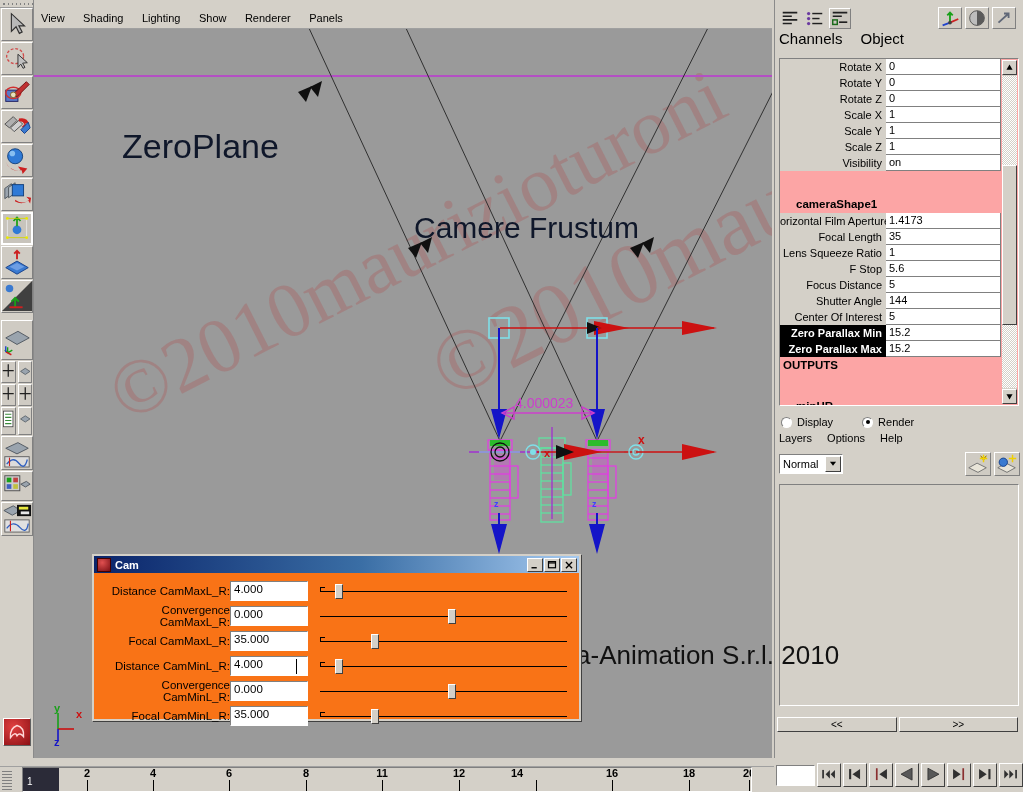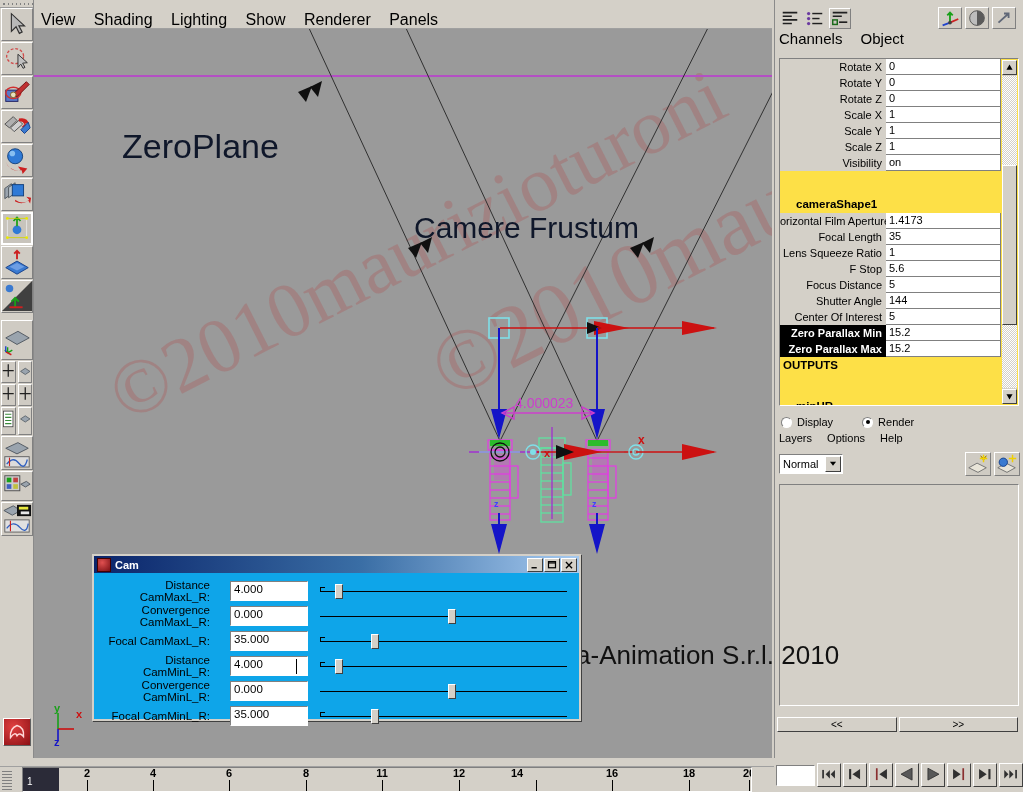--- a/index.html
+++ b/index.html
@@ -28,21 +28,21 @@
   .tool-btn.sel{border:2px solid #ffffff;background:#c8c4bc;}
   .tool-ico{position:absolute;inset:0;}
   .tb-sep{height:6px;}
 
   
   #menubar{
     position:absolute;left:34px;top:8px;width:738px;height:21px;
     background:#d4d0c8;border-bottom:1px solid #a0a0a0;
   }
   #menubar .mi{
-    display:inline-block;font-size:16px;color:#000;
+    display:inline-block;font-size:11px;color:#000;
     padding:3px 7px 2px 7px;cursor:pointer;
   }
 
   
   #viewport{
     position:absolute;left:34px;top:29px;width:738px;height:729px;
     background:#9a9a9a;overflow:hidden;
   }
   #vp-svg{position:absolute;inset:0;}
   .vp-label{
@@ -58,37 +58,37 @@
   }
   .watermark{
     position:absolute;color:rgba(175,80,80,.30);font-family:"Liberation Serif",serif;
     font-size:78px;white-space:nowrap;pointer-events:none;
     transform:rotate(-27deg);transform-origin:0 0;
   }
 
   
   #cam-dialog{
     position:absolute;left:92px;top:554px;width:489px;height:167px;
-    background:#0ea5e9;border:2px solid #d4d0c8;
+    background:#f97316;border:2px solid #d4d0c8;
     box-shadow:1px 1px 0 #404040;z-index:60;
   }
   #cam-title{
     height:17px;
     background:linear-gradient(90deg,#0a246a 0%,#3a6ea5 55%,#a6caf0 100%);
     display:flex;align-items:center;padding:0 2px 0 3px;
   }
   #cam-title .tl{color:#fff;font-size:11px;font-weight:bold;margin-left:4px;flex:1;}
   .tt-btn{
     width:16px;height:14px;margin-left:1px;background:#d4d0c8;
     border:1px solid #fff;border-right-color:#404040;border-bottom-color:#404040;
     position:relative;cursor:pointer;
   }
   #cam-body{padding:6px 4px 4px 4px;}
   .cam-row{display:flex;align-items:center;height:23px;margin-bottom:2px;}
-  .cam-lab{width:132px;text-align:right;font-size:11.5px;color:#000;padding-right:20px;}
+  .cam-lab{width:132px;text-align:right;font-size:11.5px;color:#000;padding-right:0;}
   .cam-inp{
     width:78px;height:20px;background:#fff;
     border:1px solid #808080;border-right-color:#fff;border-bottom-color:#fff;
     font-size:11.5px;color:#000;padding:1px 0 0 3px;font-family:"Liberation Sans",sans-serif;
     cursor:text;position:relative;
   }
   .cam-caret{position:absolute;right:10px;top:2px;width:1px;height:15px;background:#000;}
   .cam-sld{flex:1;position:relative;height:20px;margin-left:12px;}
   .sld-line{position:absolute;left:0;right:8px;top:10px;height:1px;background:#000;}
   .sld-thumb{
@@ -112,21 +112,21 @@
   .cb-ico.sel{border:1px solid #fff;border-right-color:#808080;border-bottom-color:#808080;background:#cac6be;}
   .cb-right{margin-left:auto;display:flex;}
   .cb-right .cb-ico{width:24px;height:22px;border:1px solid #fff;
     border-right-color:#808080;border-bottom-color:#808080;background:#cfcbc3;}
 
   #cb-tabs{height:16px;padding-left:4px;font-size:15px;color:#000;}
   #cb-tabs span{margin-right:14px;cursor:pointer;}
 
   #cb-list{
     position:absolute;left:4px;top:58px;width:240px;height:348px;
-    background:#fde047;border:1px solid #808080;border-right-color:#fff;border-bottom-color:#fff;
+    background:#fca5a5;border:1px solid #808080;border-right-color:#fff;border-bottom-color:#fff;
     overflow:hidden;
   }
   .ch-row{display:flex;height:16px;align-items:stretch;}
   .ch-name{
     flex:0 0 106px;text-align:right;font-size:11px;color:#000;
     padding-right:4px;line-height:16px;background:#d4d0c8;white-space:nowrap;overflow:hidden;
   }
   .ch-row.hl .ch-name{background:#000;color:#fff;font-weight:bold;}
   .ch-val{
     flex:1;background:#fff;border:1px solid #808080;border-top:none;border-left:none;

